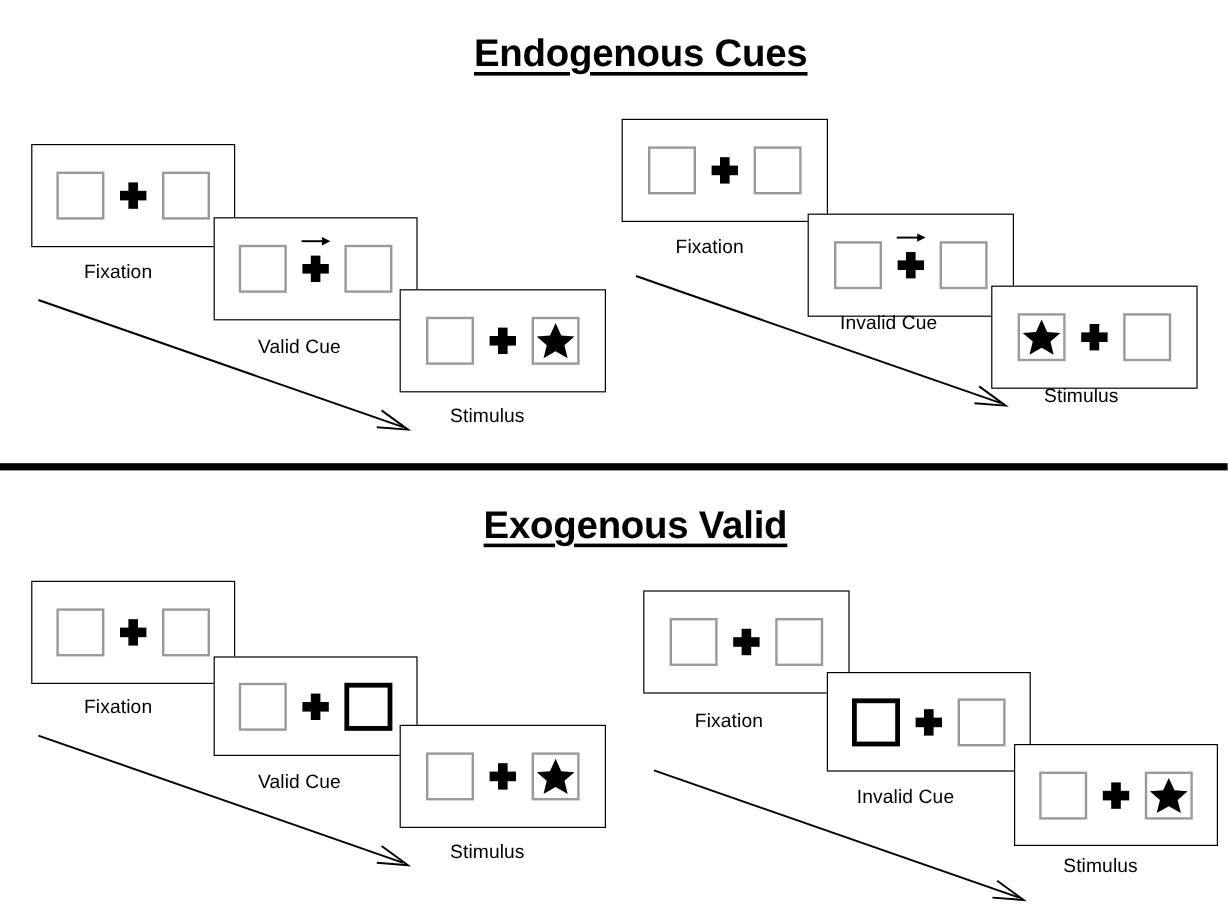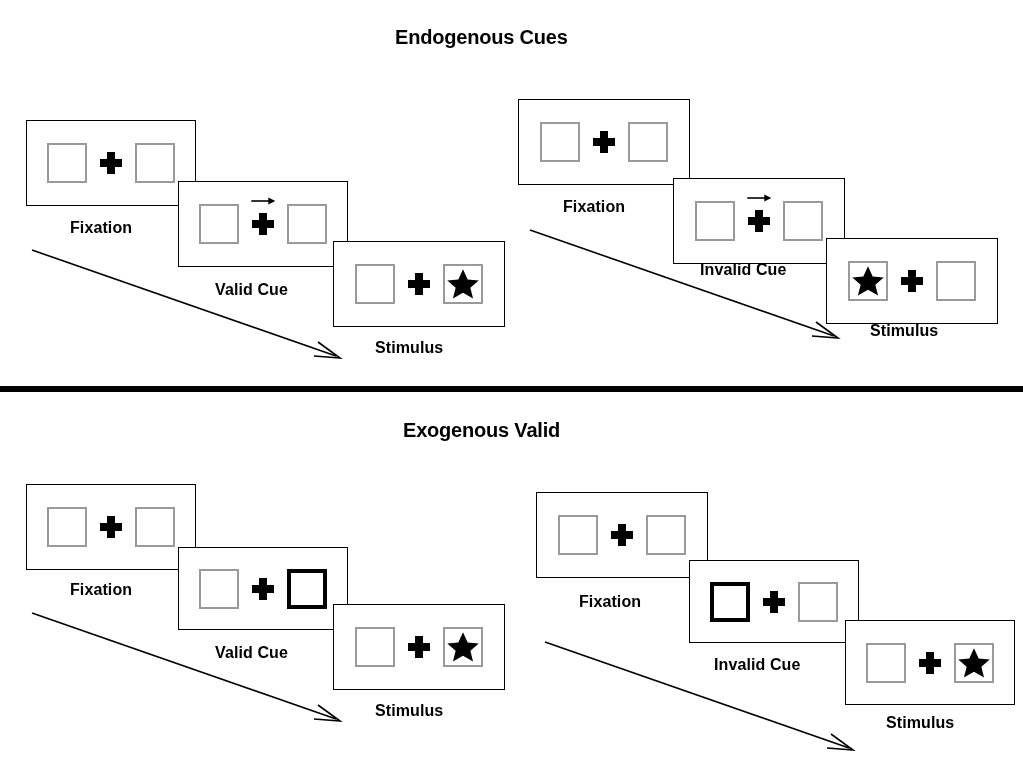--- a/index.html
+++ b/index.html
@@ -12,23 +12,24 @@
     height: 767px;
     position: relative;
     overflow: hidden;
     font-family: "Liberation Sans", sans-serif;
     color: #000000;
   }
 
   
   .section-title {
     position: absolute;
-    font-size: 20px;
+    font-size: 32px;
     font-weight: bold;
     letter-spacing: -0.2px;
+    text-decoration: underline;
     text-underline-offset: 5px;
     text-decoration-thickness: 3px;
     white-space: nowrap;
   }
 
   
   .divider {
     position: absolute;
     left: 0;
     width: 1023px;
@@ -114,21 +115,21 @@
   .star {
     width: 34px;
     height: 34px;
     display: block;
   }
 
   
   .step-label {
     position: absolute;
     font-size: 16px;
-    font-weight: bold;
+    font-weight: normal;
     white-space: nowrap;
     letter-spacing: 0.1px;
   }
 
   
   .flow-arrow {
     position: absolute;
     overflow: visible;
   }
 </style>

